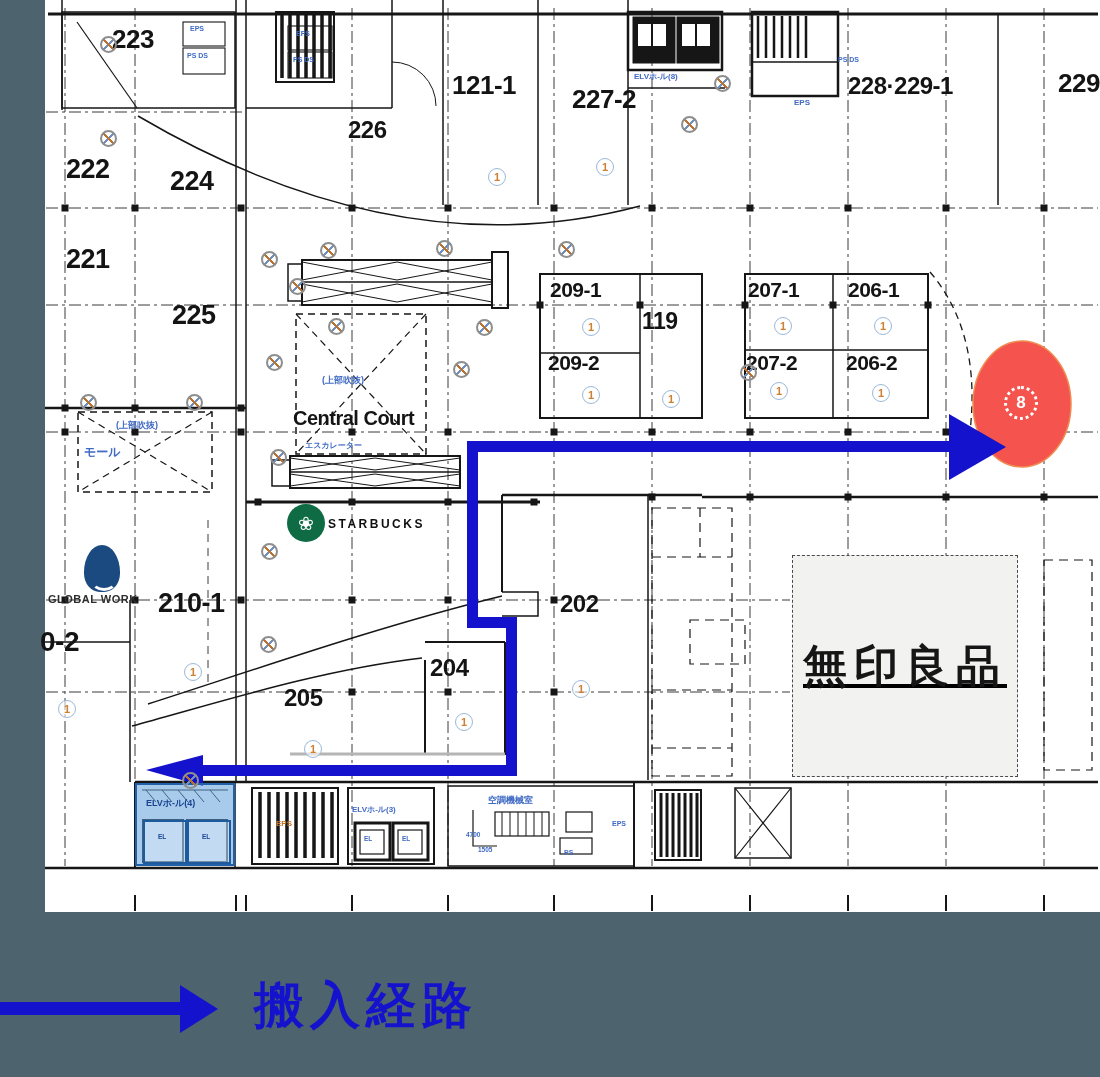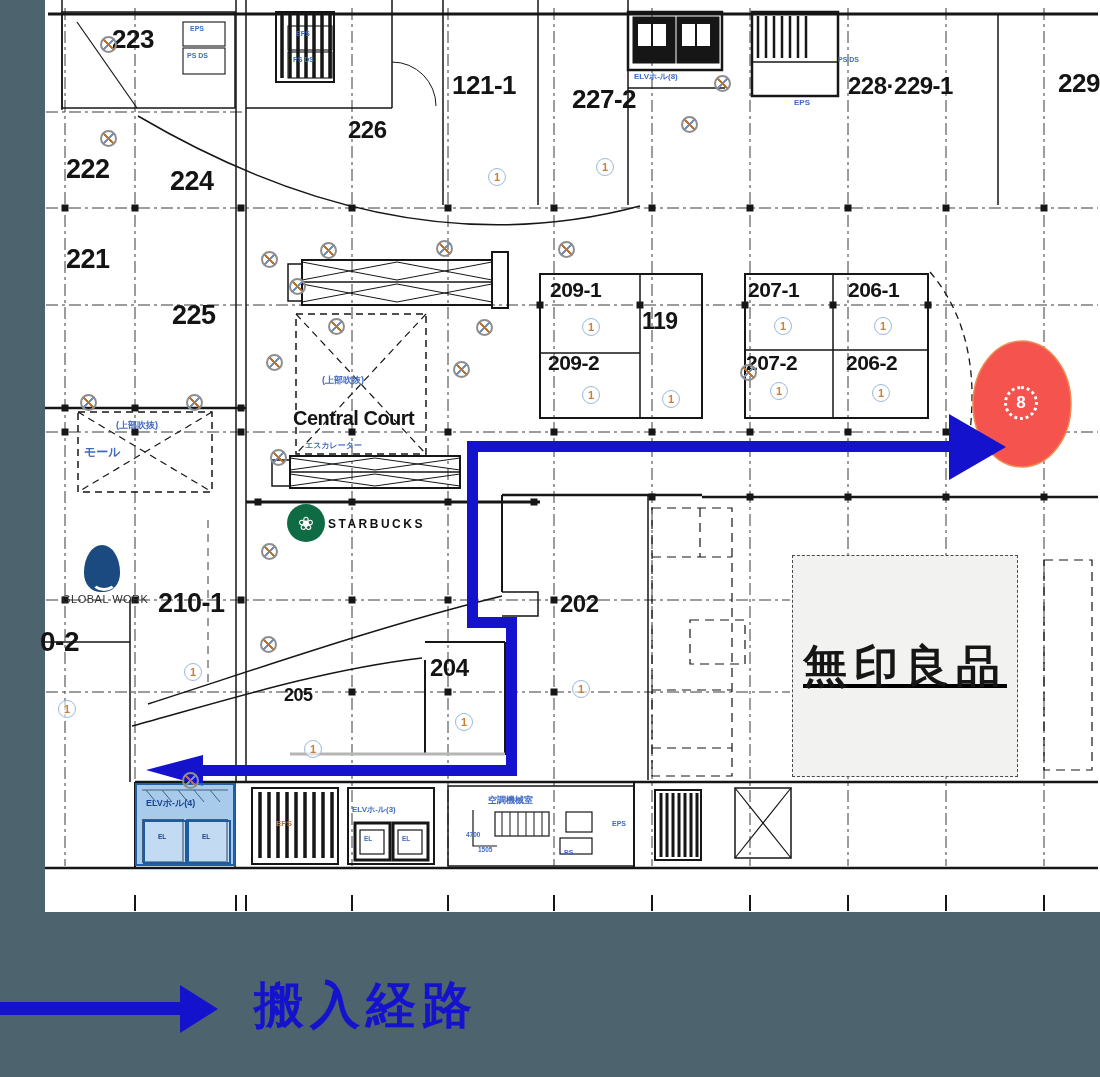--- a/index.html
+++ b/index.html
@@ -17,21 +17,21 @@
   #muji-box{position:absolute;z-index:2;left:792px;top:555px;width:224px;height:220px;background:var(--mujibg);
         border:1.5px dashed #4a4a4a;display:flex;align-items:center;justify-content:center;text-decoration:underline;}
   #muji-label{font-size:44px;font-weight:800;color:#161616;letter-spacing:7px;}
   #sbux-logo{position:absolute;z-index:3;left:287px;top:504px;width:38px;height:38px;border-radius:50%;
         background:var(--sbuxgreen);display:flex;align-items:center;justify-content:center;color:#fff;font-size:19px;}
   #sbux-text{position:absolute;z-index:3;left:328px;top:517px;font-size:12px;font-weight:800;letter-spacing:2.5px;color:#101010;}
   #gw-logo{position:absolute;z-index:3;left:84px;top:545px;width:36px;height:47px;background:var(--gwnavy);
         border-radius:50% 50% 44% 44%/58% 58% 40% 40%;}
   #gw-smile{position:absolute;left:7px;top:26px;width:20px;height:14px;border:3px solid transparent;
         border-bottom:3px solid #fff;border-radius:50%;}
-  #gw-text{position:absolute;z-index:3;left:62px;top:593px;font-size:11px;font-weight:normal;letter-spacing:0.5px;color:#2e2e2e;}
+  #gw-text{position:absolute;z-index:3;left:48px;top:593px;font-size:11px;font-weight:bold;letter-spacing:0.5px;color:#2e2e2e;}
   #elv4-box{position:absolute;z-index:2;left:135px;top:783px;width:100px;height:83px;
         background:var(--hlfill);border:2.5px solid var(--hlborder);box-sizing:border-box;}
   .elv4-cell{position:absolute;width:40px;height:40px;border:2px solid #1d5a9e;background:rgba(255,255,255,.3);}
   #marker-icon{position:absolute;z-index:3;left:1004px;top:386px;width:34px;height:34px;border:3px dotted #fff;
         border-radius:50%;box-sizing:border-box;display:flex;align-items:center;justify-content:center;
         color:#fff;font-size:17px;font-weight:800;}
   #legend-line{position:absolute;z-index:3;left:0;top:1002px;width:180px;height:13px;background:var(--blue);}
   #legend-tip{position:absolute;z-index:3;left:180px;top:985px;width:0;height:0;
         border-left:38px solid var(--blue);border-top:24px solid transparent;border-bottom:24px solid transparent;}
   #legend-label{position:absolute;z-index:3;left:254px;top:972px;font-size:50px;font-weight:600;
@@ -264,21 +264,21 @@
     <span class="lbl" style="left: 548px; top: 352px; font-size: 21px;">209-2</span>
     <span class="lbl" style="left: 748px; top: 279px; font-size: 21px;">207-1</span>
     <span class="lbl" style="left: 848px; top: 279px; font-size: 21px;">206-1</span>
     <span class="lbl" style="left: 746px; top: 352px; font-size: 21px;">207-2</span>
     <span class="lbl" style="left: 846px; top: 352px; font-size: 21px;">206-2</span>
     <span class="lbl" style="left: 293px; top: 408px; font-size: 20px;">Central Court</span>
     <span class="lbl" style="left: 158px; top: 590px; font-size: 27px;">210-1</span>
     <span class="lbl" style="left: 40px; top: 628px; font-size: 28px;">0-2</span>
     <span class="lbl" style="left: 560px; top: 592px; font-size: 24px;">202</span>
     <span class="lbl" style="left: 430px; top: 656px; font-size: 24px;">204</span>
-    <span class="lbl" style="left: 284px; top: 686px; font-size: 18px;">205</span>
+    <span class="lbl" style="left: 284px; top: 686px; font-size: 24px;">205</span>
     <span class="blbl" style="left: 190px; top: 25px; font-size: 7px; color: rgb(63, 106, 196);">EPS</span>
     <span class="blbl" style="left: 187px; top: 52px; font-size: 7px; color: rgb(63, 106, 196);">PS DS</span>
     <span class="blbl" style="left: 296px; top: 30px; font-size: 7px; color: rgb(63, 106, 196);">EPS</span>
     <span class="blbl" style="left: 293px; top: 56px; font-size: 7px; color: rgb(63, 106, 196);">PS DS</span>
     <span class="blbl" style="left: 634px; top: 73px; font-size: 8px; color: rgb(63, 106, 196);">ELVホ-ル(8)</span>
     <span class="blbl" style="left: 838px; top: 56px; font-size: 7px; color: rgb(63, 106, 196);">PS DS</span>
     <span class="blbl" style="left: 794px; top: 99px; font-size: 8px; color: rgb(63, 106, 196);">EPS</span>
     <span class="blbl" style="left: 116px; top: 421px; font-size: 9px; color: rgb(63, 106, 196);">(上部吹抜)</span>
     <span class="blbl" style="left: 84px; top: 446px; font-size: 12px; color: rgb(63, 106, 196);">モール</span>
     <span class="blbl" style="left: 322px; top: 376px; font-size: 9px; color: rgb(63, 106, 196);">(上部吹抜)</span>

